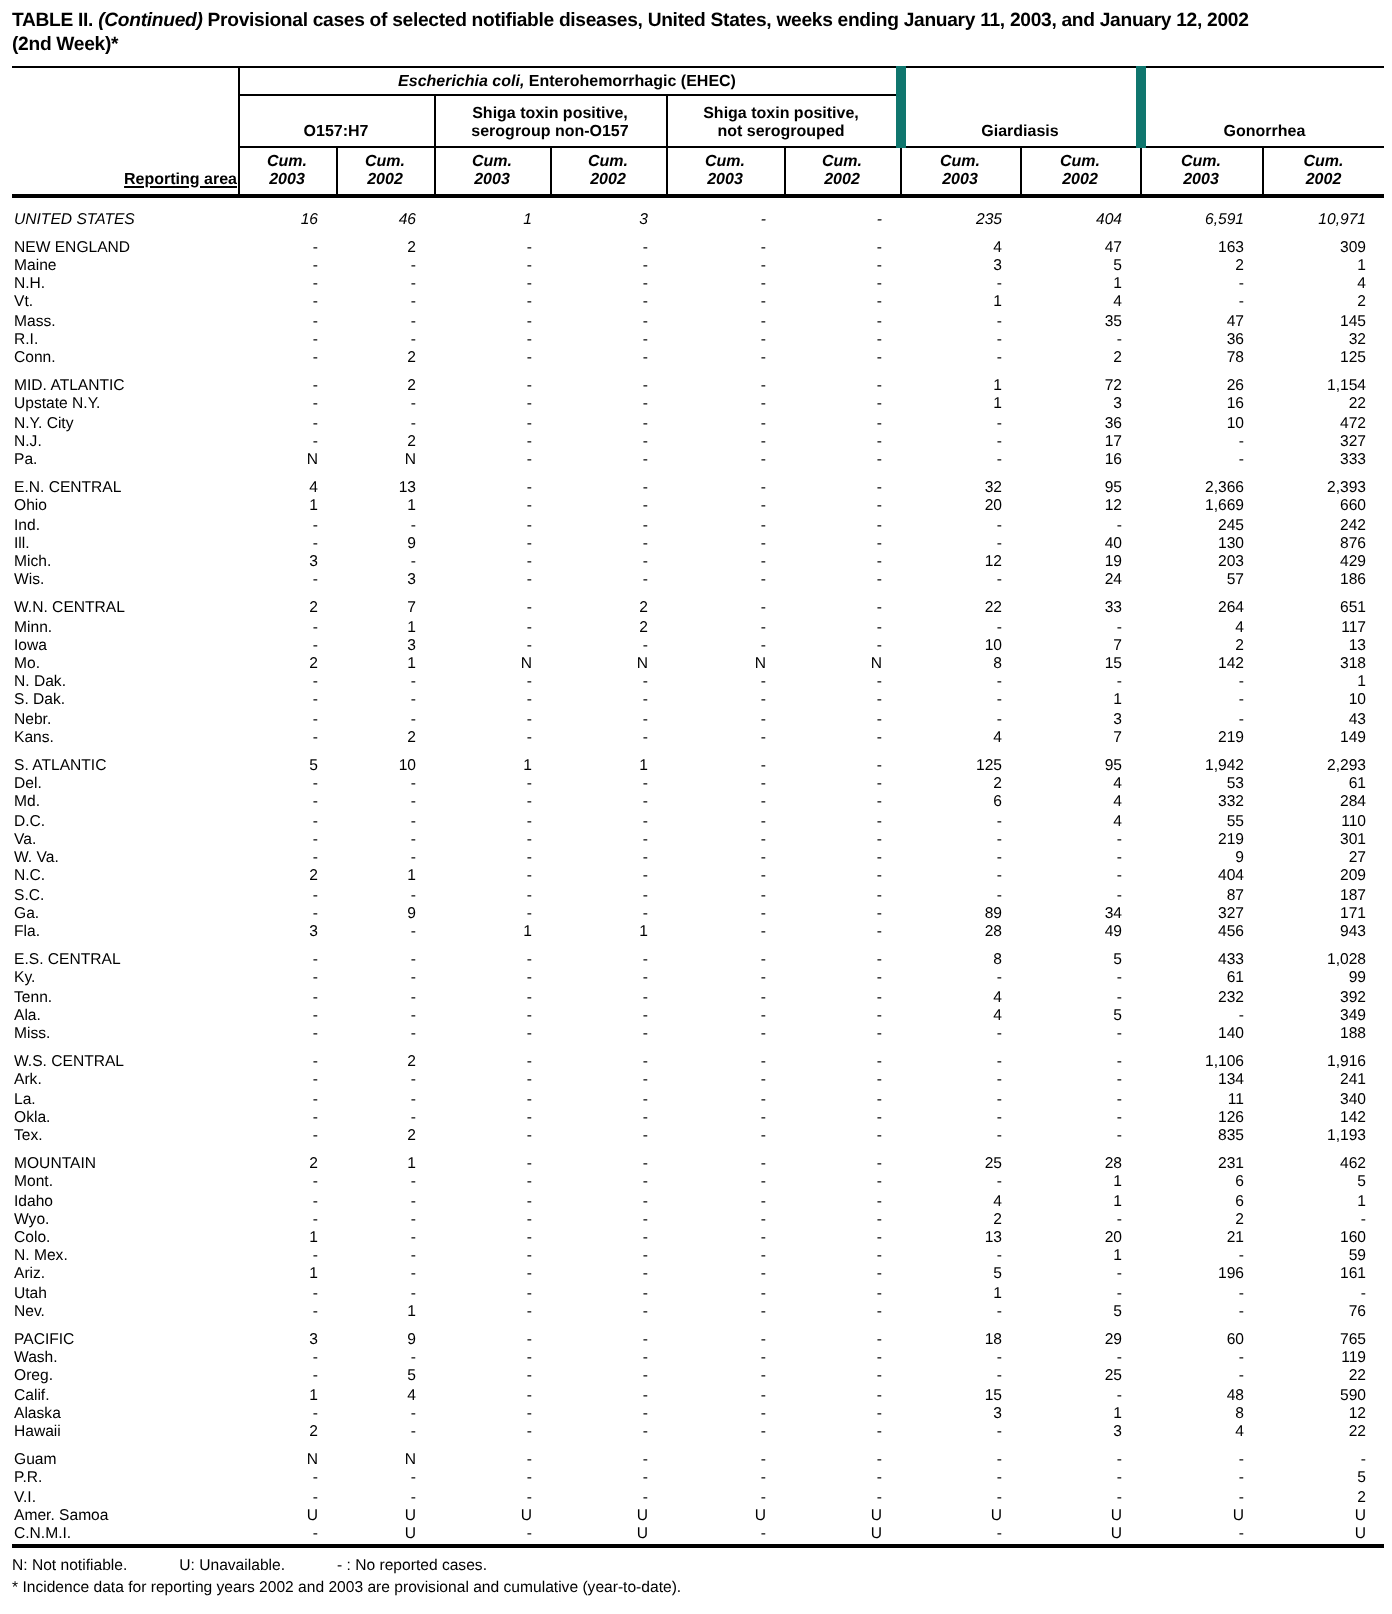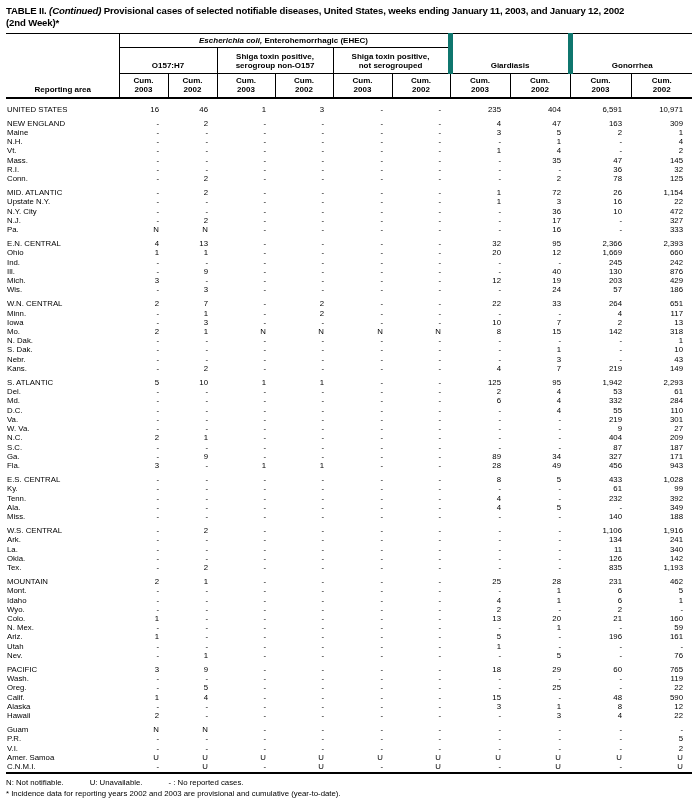--- a/index.html
+++ b/index.html
@@ -29,25 +29,25 @@
   col.c-area { width: 113px; }
   col.c1, col.c2 { width: 49px; }
   col.c3, col.c4 { width: 58px; }
   col.c5 { width: 59px; }
   col.c6 { width: 58px; }
   col.c7, col.c8 { width: 60px; }
   col.c9, col.c10 { width: 61px; }
 
   th { font-weight: bold; padding: 0; }
   th.area-h {
-    text-align: center; vertical-align: bottom;
+    text-align: right; vertical-align: bottom;
     border-top: 1px solid #000;
     border-right: 1px solid #000;
     border-bottom: 2px solid #000;
-    font-size: 8px; padding: 0 0 3px 1px;
+    font-size: 8px; padding: 0 0 3px 1px; text-decoration: underline;
   }
   th.ehec {
     border-top: 1px solid #000;
     border-bottom: 1px solid #000;
     text-align: center; vertical-align: middle;
     font-size: 8px; height: 14px;
   }
   th.grp2 {
     border-top: 1px solid #000;
     border-left: 5px solid #0f766e;
@@ -60,30 +60,30 @@
     border-bottom: 1px solid #000;
     text-align: center; vertical-align: bottom;
     font-size: 8px; line-height: 9.5px;
     height: 26px; padding: 2px 0 2px;
   }
   th.cum {
     border-left: 1px solid #000;
     border-bottom: 2px solid #000;
     text-align: center; vertical-align: bottom;
     font-size: 8px; line-height: 9px;
-    height: 23px; padding: 2px 0 3px;
+    height: 23px; padding: 2px 0 3px; font-style: italic;
   }
 
   tbody td {
     font-size: 7.8px;
     line-height: 9.2px;
     padding: 0;
     white-space: nowrap;
   }
-  tbody tr:first-child td { padding-top: 6px; }
+  tbody tr:first-child td { padding-top: 6px; font-style: italic; }
   td.area { text-align: left; padding-left: 1px; }
   td.val  { text-align: right; padding-right: 9px; }
   tr.gap td { height: 5px; padding: 0; }
   tbody tr:last-child td { border-bottom: 2px solid #000; padding-bottom: 1px; }
 
   .legend { font-size: 7.8px; margin-top: 4px; }
   .legend span { margin-right: 26px; }
   .footnote { font-size: 7.8px; margin-top: 2px; }
 </style>
 </head>

